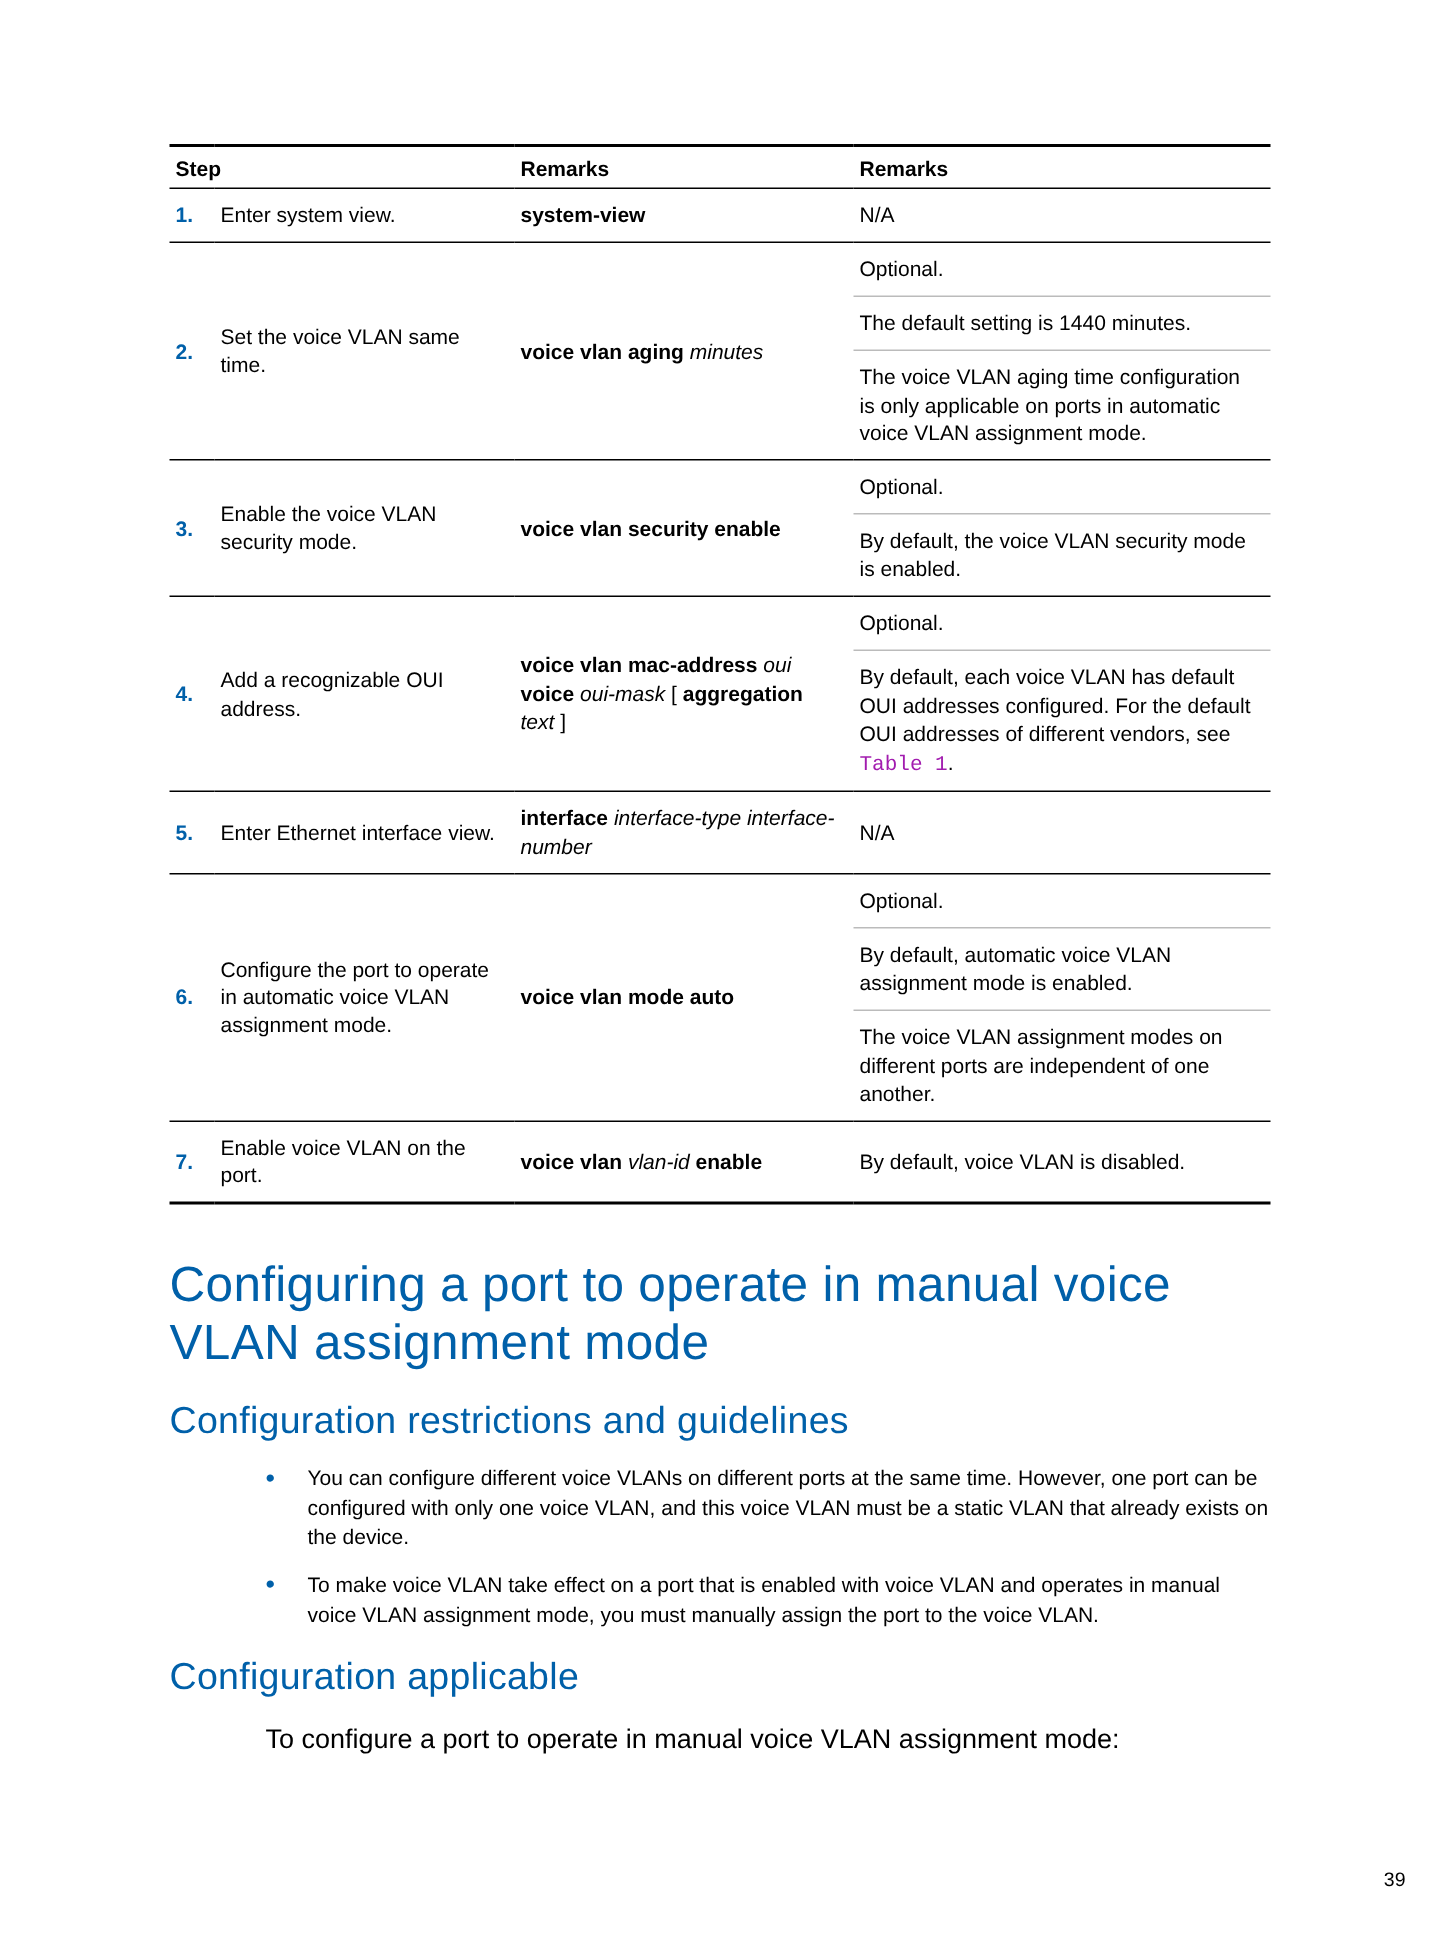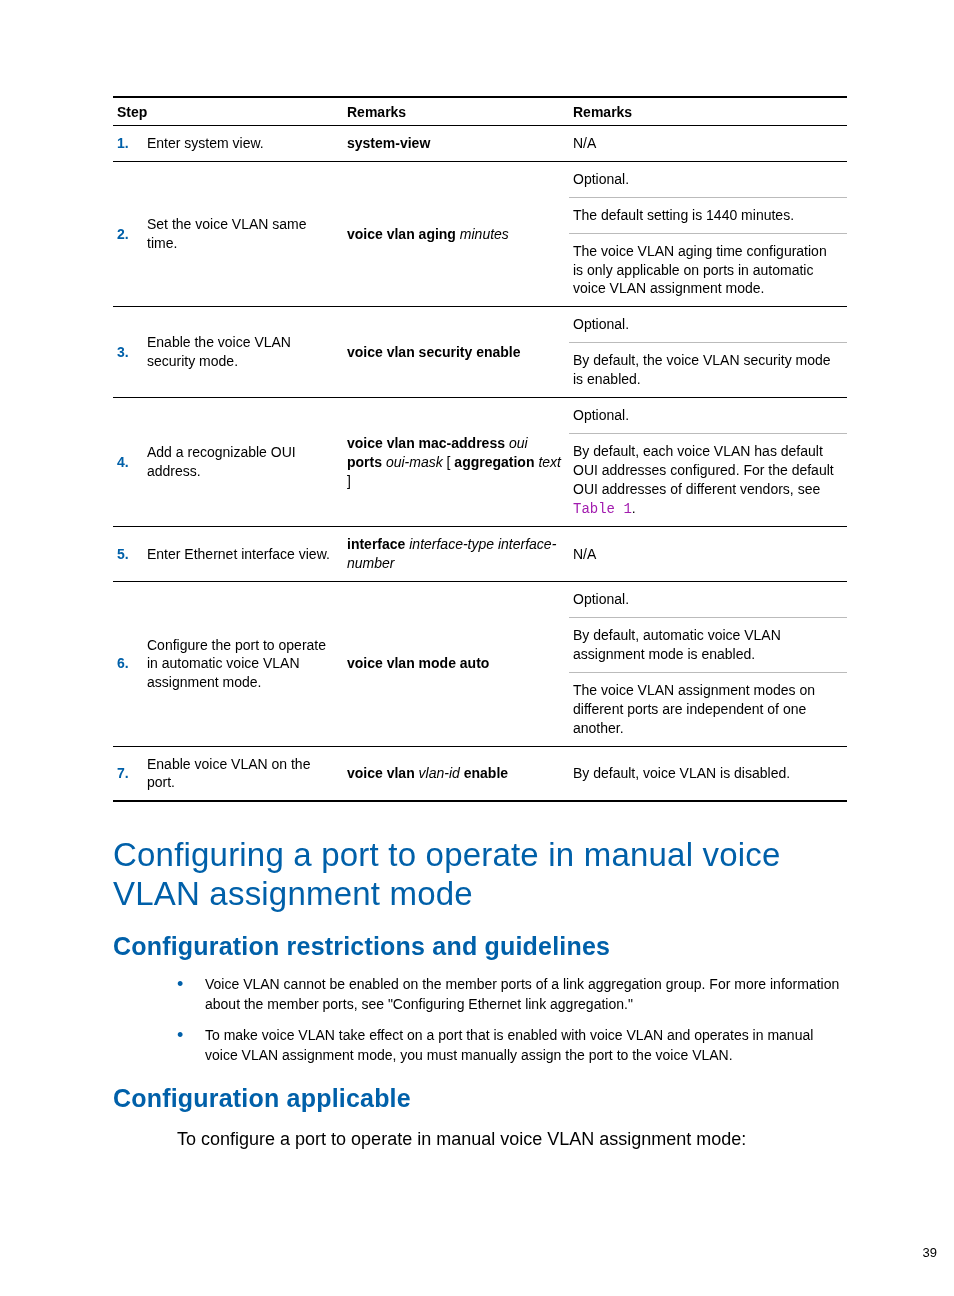--- a/index.html
+++ b/index.html
@@ -61,21 +61,21 @@
     font-family: "Futura", "Century Gothic", "Trebuchet MS", Arial, sans-serif;
     font-weight: 300;
     color: #0060a9;
     font-size: 33px;
     margin: 34px 0 10px 0;
     line-height: 1.18;
     letter-spacing: 0.2px;
   }
   h2.sub {
     font-family: "Futura", "Century Gothic", "Trebuchet MS", Arial, sans-serif;
-    font-weight: 700;
+    font-weight: 400;
     color: #0060a9;
     font-size: 25px;
     margin: 18px 0 14px 0;
     letter-spacing: 0.2px;
   }
   ul.bullets {
     margin: 0 0 0 64px;
     padding: 0;
     list-style: none;
   }
@@ -159,21 +159,21 @@
           <td rowspan="2">Enable the voice VLAN security mode.</td>
           <td class="cmdcell" rowspan="2"><span class="cmd-bold">voice vlan security enable</span></td>
           <td class="remark-sub">Optional.</td>
         </tr>
         <tr>
           <td class="remark-last">By default, the voice VLAN security mode is enabled.</td>
         </tr>
         <tr>
           <td class="stepnum" rowspan="2">4.</td>
           <td rowspan="2">Add a recognizable OUI address.</td>
-          <td class="cmdcell" rowspan="2"><span class="cmd-bold">voice vlan mac-address</span> <span class="cmd-ital">oui</span> <span class="cmd-bold">ports</span> <span class="cmd-ital">oui-mask</span> [ <span class="cmd-bold">aggregation</span> <span class="cmd-ital">text</span> ]</td>
+          <td class="cmdcell" rowspan="2"><span class="cmd-bold">voice vlan mac-address</span> <span class="cmd-ital">oui</span> <span class="cmd-bold">voice</span> <span class="cmd-ital">oui-mask</span> [ <span class="cmd-bold">aggregation</span> <span class="cmd-ital">text</span> ]</td>
           <td class="remark-sub">Optional.</td>
         </tr>
         <tr>
           <td class="remark-last">By default, each voice VLAN has default OUI addresses configured. For the default OUI addresses of different vendors, see <a class="inline-link" href="#">Table 1</a>.</td>
         </tr>
         <tr>
           <td class="stepnum" rowspan="1">5.</td>
           <td rowspan="1">Enter Ethernet interface view.</td>
           <td class="cmdcell" rowspan="1"><span class="cmd-bold">interface</span> <span class="cmd-ital">interface-type interface-number</span></td>
           <td class="remark-last">N/A</td>
@@ -197,21 +197,21 @@
           <td class="remark-last" style="border-bottom: 2.5px solid rgb(0, 0, 0);">By default, voice VLAN is disabled.</td>
         </tr>
       </tbody>
   </table>
 
   <h1 class="sec">Configuring a port to operate in manual voice VLAN assignment mode</h1>
 
   <h2 class="sub">Configuration restrictions and guidelines</h2>
 
   <ul class="bullets">
-      <li>Voice VLAN cannot be enabled on the member ports of a link aggregation group. For more information about the member ports, see "Configuring Ethernet link aggregation."</li>
+      <li>You can configure different voice VLANs on different ports at the same time. However, one port can be configured with only one voice VLAN, and this voice VLAN must be a static VLAN that already exists on the device.</li>
       <li>To make voice VLAN take effect on a port that is enabled with voice VLAN and operates in manual voice VLAN assignment mode, you must manually assign the port to the voice VLAN.</li>
     </ul>
 
   <h2 class="sub">Configuration applicable</h2>
 
   <p class="body">To configure a port to operate in manual voice VLAN assignment mode:</p>
 
   <div class="pagenum">39</div>
 </div>
 

